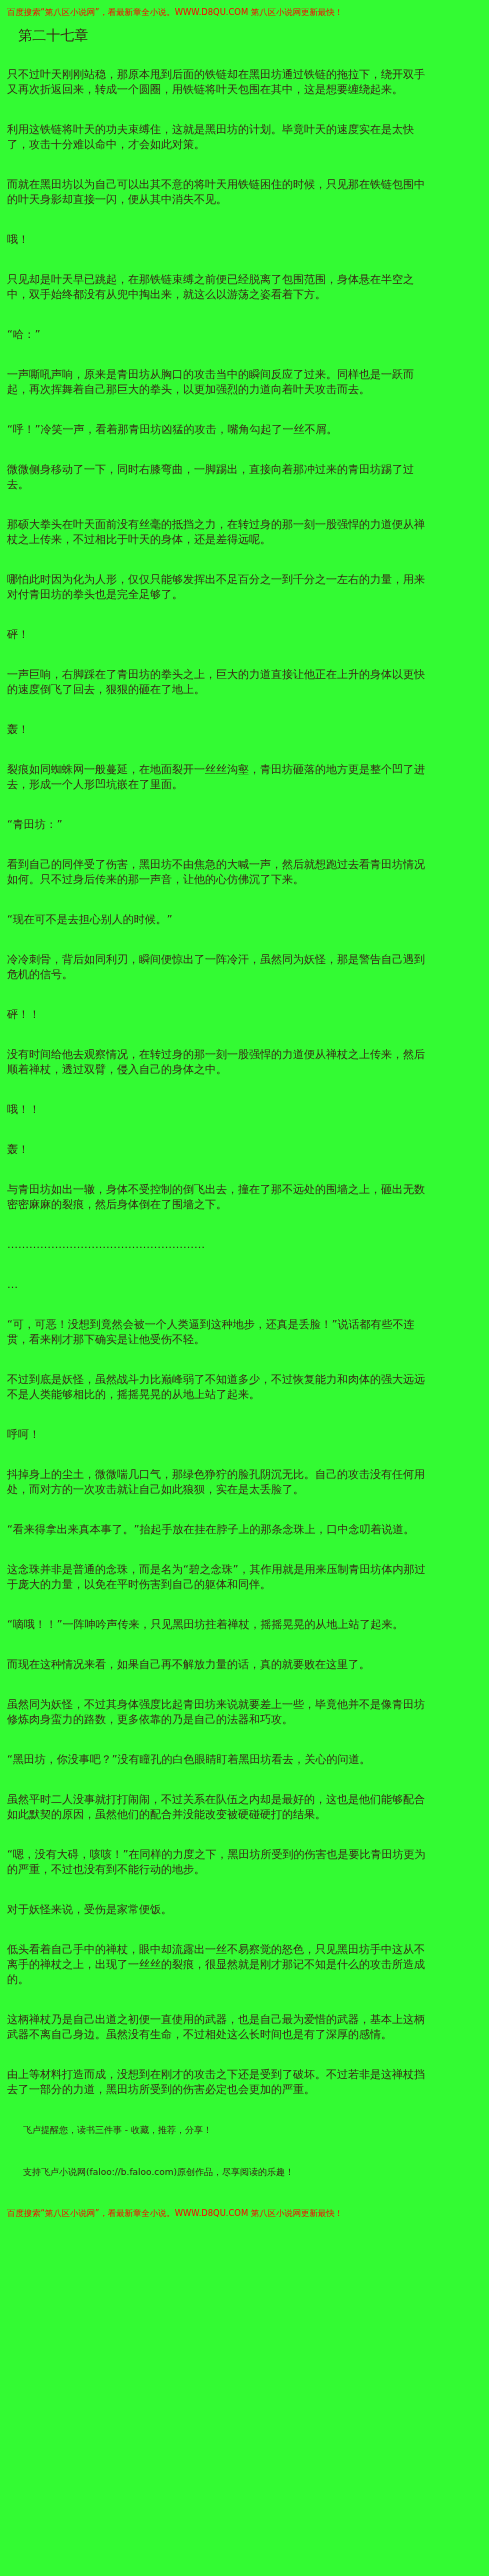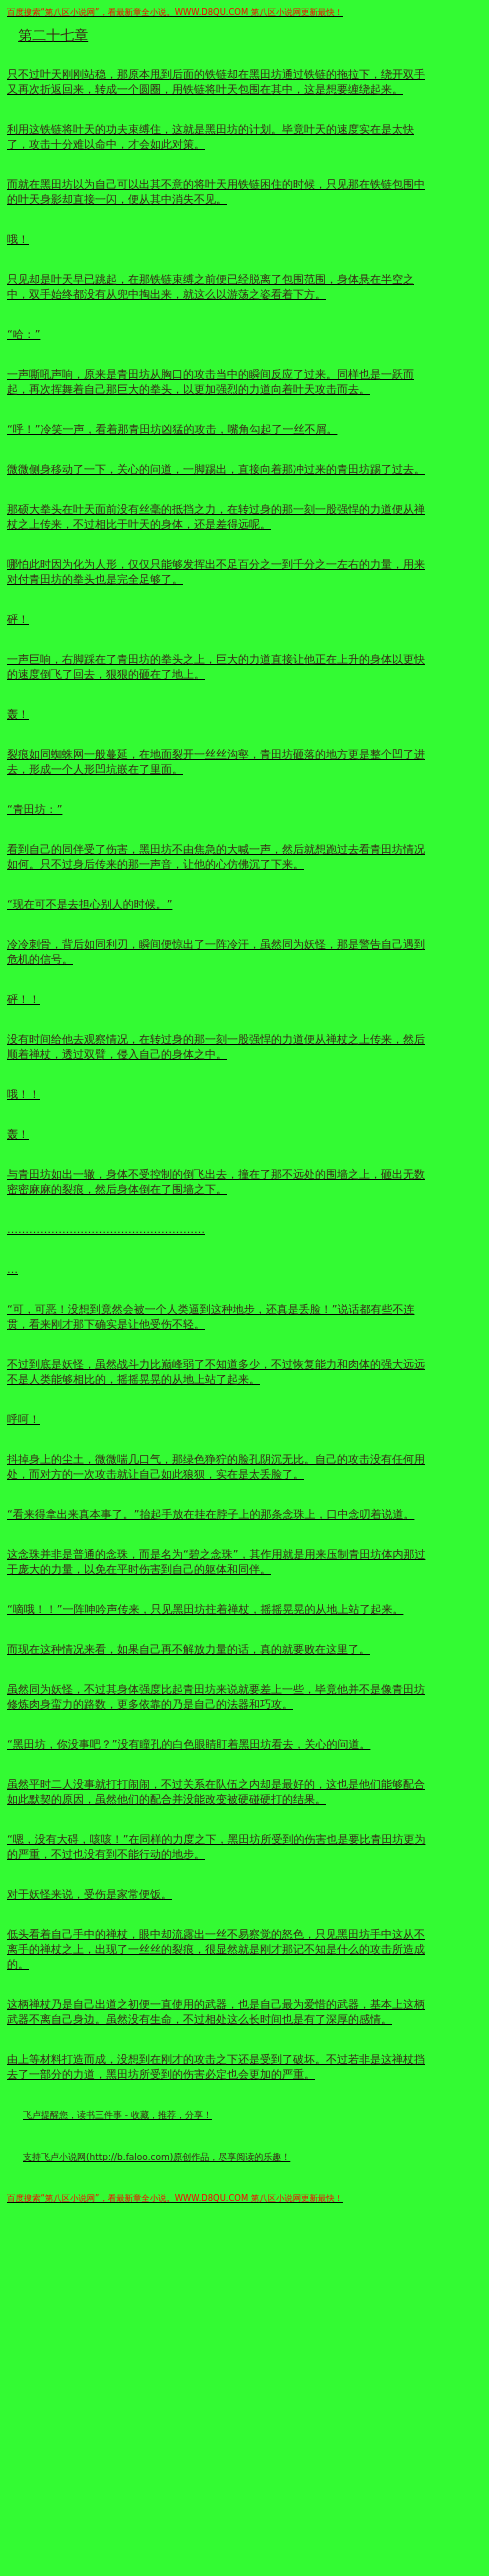--- a/index.html
+++ b/index.html
@@ -11,21 +11,20 @@
   html, body { margin: 0; padding: 0; }
   body {
     width: 490px;
     min-height: 2576px;
     background: var(--bg);
     font-family: "DejaVu Sans", sans-serif;
   }
   .page {
     width: 433px;
     padding: 5.6px 7px 7px 7px;
-    text-decoration: underline;
   }
   .notice {
     color: var(--notice);
     font-size: 8.4px;
     line-height: 12.6px;
     word-break: break-all;
   }
   .notice.bottom { margin-top: 21px; }
   .chapter-title {
     color: var(--body);
@@ -60,21 +59,21 @@
 
   <div class="content">
       <p class="para">只不过叶天刚刚站稳，那原本甩到后面的铁链却在黑田坊通过铁链的拖拉下，绕开双手又再次折返回来，转成一个圆圈，用铁链将叶天包围在其中，这是想要缠绕起来。</p>
       <p class="para">利用这铁链将叶天的功夫束缚住，这就是黑田坊的计划。毕竟叶天的速度实在是太快了，攻击十分难以命中，才会如此对策。</p>
       <p class="para">而就在黑田坊以为自己可以出其不意的将叶天用铁链困住的时候，只见那在铁链包围中的叶天身影却直接一闪，便从其中消失不见。</p>
       <p class="para">哦！</p>
       <p class="para">只见却是叶天早已跳起，在那铁链束缚之前便已经脱离了包围范围，身体悬在半空之中，双手始终都没有从兜中掏出来，就这么以游荡之姿看着下方。</p>
       <p class="para">“哈：”</p>
       <p class="para">一声嘶吼声响，原来是青田坊从胸口的攻击当中的瞬间反应了过来。同样也是一跃而起，再次挥舞着自己那巨大的拳头，以更加强烈的力道向着叶天攻击而去。</p>
       <p class="para">“呼！”冷笑一声，看着那青田坊凶猛的攻击，嘴角勾起了一丝不屑。</p>
-      <p class="para">微微侧身移动了一下，关心的问道，一脚踢出，直接向着那冲过来的青田坊踢了过去。</p>
+      <p class="para">微微侧身移动了一下，同时右膝弯曲，一脚踢出，直接向着那冲过来的青田坊踢了过去。</p>
       <p class="para">那硕大拳头在叶天面前没有丝毫的抵挡之力，在转过身的那一刻一股强悍的力道便从禅杖之上传来，不过相比于叶天的身体，还是差得远呢。</p>
       <p class="para">哪怕此时因为化为人形，仅仅只能够发挥出不足百分之一到千分之一左右的力量，用来对付青田坊的拳头也是完全足够了。</p>
       <p class="para">砰！</p>
       <p class="para">一声巨响，右脚踩在了青田坊的拳头之上，巨大的力道直接让他正在上升的身体以更快的速度倒飞了回去，狠狠的砸在了地上。</p>
       <p class="para">轰！</p>
       <p class="para">裂痕如同蜘蛛网一般蔓延，在地面裂开一丝丝沟壑，青田坊砸落的地方更是整个凹了进去，形成一个人形凹坑嵌在了里面。</p>
       <p class="para">“青田坊：”</p>
       <p class="para">看到自己的同伴受了伤害，黑田坊不由焦急的大喊一声，然后就想跑过去看青田坊情况如何。只不过身后传来的那一声音，让他的心仿佛沉了下来。</p>
       <p class="para">“现在可不是去担心别人的时候。”</p>
       <p class="para">冷冷刺骨，背后如同利刃，瞬间便惊出了一阵冷汗，虽然同为妖怪，那是警告自己遇到危机的信号。</p>
@@ -98,18 +97,18 @@
       <p class="para">虽然平时二人没事就打打闹闹，不过关系在队伍之内却是最好的，这也是他们能够配合如此默契的原因，虽然他们的配合并没能改变被硬碰硬打的结果。</p>
       <p class="para">“嗯，没有大碍，咳咳！”在同样的力度之下，黑田坊所受到的伤害也是要比青田坊更为的严重，不过也没有到不能行动的地步。</p>
       <p class="para">对于妖怪来说，受伤是家常便饭。</p>
       <p class="para">低头看着自己手中的禅杖，眼中却流露出一丝不易察觉的怒色，只见黑田坊手中这从不离手的禅杖之上，出现了一丝丝的裂痕，很显然就是刚才那记不知是什么的攻击所造成的。</p>
       <p class="para">这柄禅杖乃是自己出道之初便一直使用的武器，也是自己最为爱惜的武器，基本上这柄武器不离自己身边。虽然没有生命，不过相处这么长时间也是有了深厚的感情。</p>
       <p class="para">由上等材料打造而成，没想到在刚才的攻击之下还是受到了破坏。不过若非是这禅杖挡去了一部分的力道，黑田坊所受到的伤害必定也会更加的严重。</p>
     </div>
 
   <div class="footer-line">飞卢提醒您，读书三件事 - 收藏，推荐，分享！</div>
 
-  <div class="footer-line">支持飞卢小说网(http://b.faloo.com)原创作品，尽享阅读的乐趣！</div>
+  <div class="footer-line">支持飞卢小说网(faloo://b.faloo.com)原创作品，尽享阅读的乐趣！</div>
 
   <div class="notice bottom">百度搜索“第八区小说网”，看最新章全小说。WWW.D8QU.COM 第八区小说网更新最快！</div>
 
 </div>
 
 
 </body></html>

